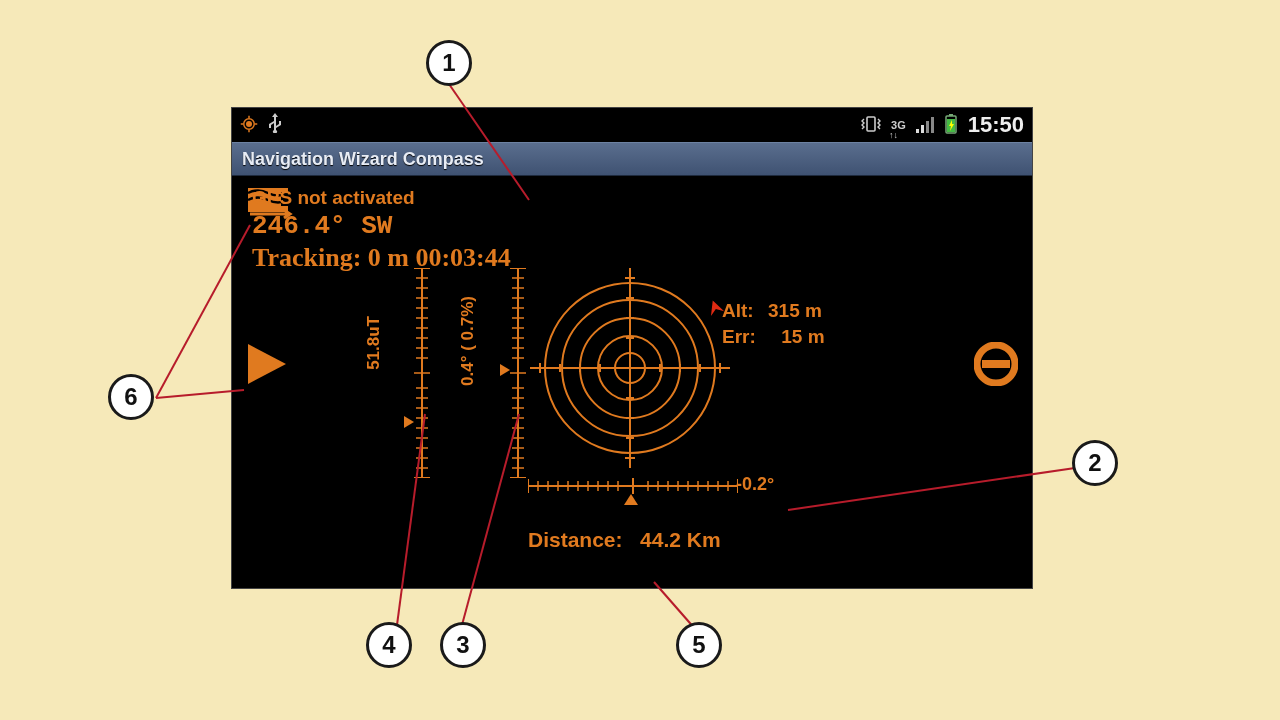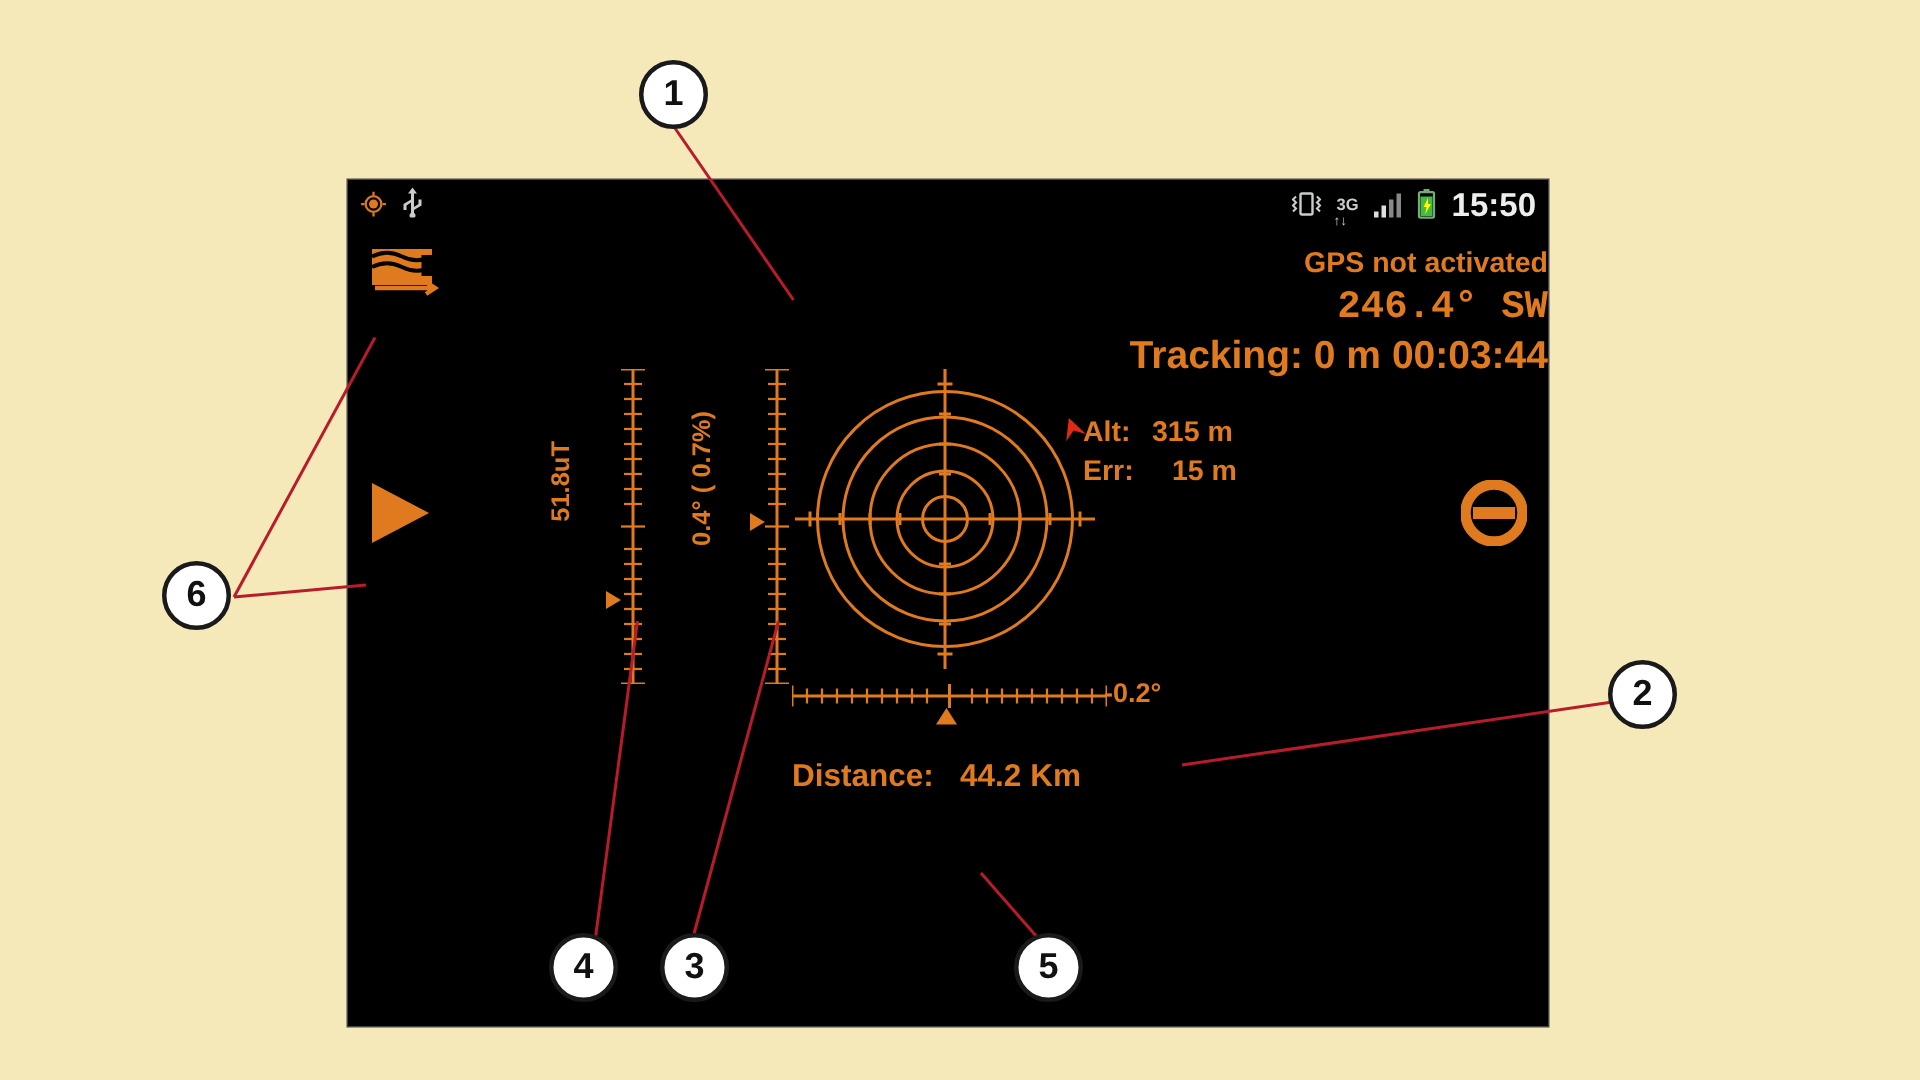--- a/index.html
+++ b/index.html
@@ -4,22 +4,22 @@
 <style>
   * { box-sizing: border-box; margin: 0; padding: 0; }
   html, body { width: 1280px; height: 720px; overflow: hidden; }
   body {
     background: #f6e9b9;
     font-family: Arial, Helvetica, sans-serif;
     position: relative;
   }
   .phone {
     position: absolute;
-    left: 232px; top: 120px;
-    width: 800px; height: 564px;
+    left: 232px; top: 108px;
+    width: 800px; height: 480px;
     background: #000;
     box-shadow: 0 0 0 1px #444;
   }
   .statusbar {
     height: 34px;
     background: #000;
     display: flex;
     align-items: center;
     padding: 0 8px;
     color: #ddd;
@@ -41,26 +41,27 @@
   }
   .app {
     position: relative;
     height: calc(100% - 68px);
     background: #000;
     color: #e07a1f;
     font-weight: bold;
   }
   .top-text {
     position: absolute; top: 10px; left: 0; right: 0;
-    text-align: right;
+    text-align: left;
     line-height: 1.25;
+    padding-left: 20px;
   }
   .top-text .gps { font-size: 19px; color:#e07a1f;}
   .top-text .heading { font-size: 26px; color:#e07a1f;font-family:Liberation Mono, monospace;}
-  .top-text .tracking { font-size: 26px; color:#e07a1f;}
+  .top-text .tracking { font-size: 26px; color:#e07a1f;font-family:Liberation Serif, serif;}
 
   .flag-icon {
     position: absolute; left: 14px; top: 10px;
     width: 48px; height: 40px;
   }
   .play-icon {
     position: absolute; left: 16px; top: 168px;
     width: 0; height: 0;
     border-left: 38px solid #e07a1f;
     border-top: 20px solid transparent;
@@ -199,20 +200,23 @@
       <svg width="14" height="20" viewBox="0 0 14 20">
           <rect x="2" y="2" width="10" height="17" rx="1" fill="none" stroke="#7a7" stroke-width="1.5"></rect>
           <rect x="5" y="0" width="4" height="2" fill="#7a7"></rect>
           <rect x="3" y="5" width="8" height="13" fill="#4b4"></rect>
           <path d="M8 6 L5 12 H7 L6 17 L10 10 H8 Z" fill="#ff0"></path>
         </svg>
     </span>
     <span class="clock">15:50</span>
   </div>
 
+  <div class="titlebar">
+    <span>Navigation Wizard Compass</span>
+  </div>
 
   <div class="app">
 
     <div class="flag-icon">
       <svg width="48" height="40" viewBox="0 0 48 40">
         <rect x="2" y="2" width="40" height="24" fill="#e07a1f"></rect>
         <path d="M2 7 Q12 2 22 7 T42 7" stroke="#000" stroke-width="2.5" fill="none"></path>
         <path d="M2 14 Q12 9 22 14 T42 14" stroke="#000" stroke-width="2.5" fill="none"></path>
         <rect x="35" y="6" width="7" height="14" fill="#000"></rect>
         <path d="M4 28 H44 M38 24 L44 28 L38 32" stroke="#e07a1f" stroke-width="3" fill="none"></path>

